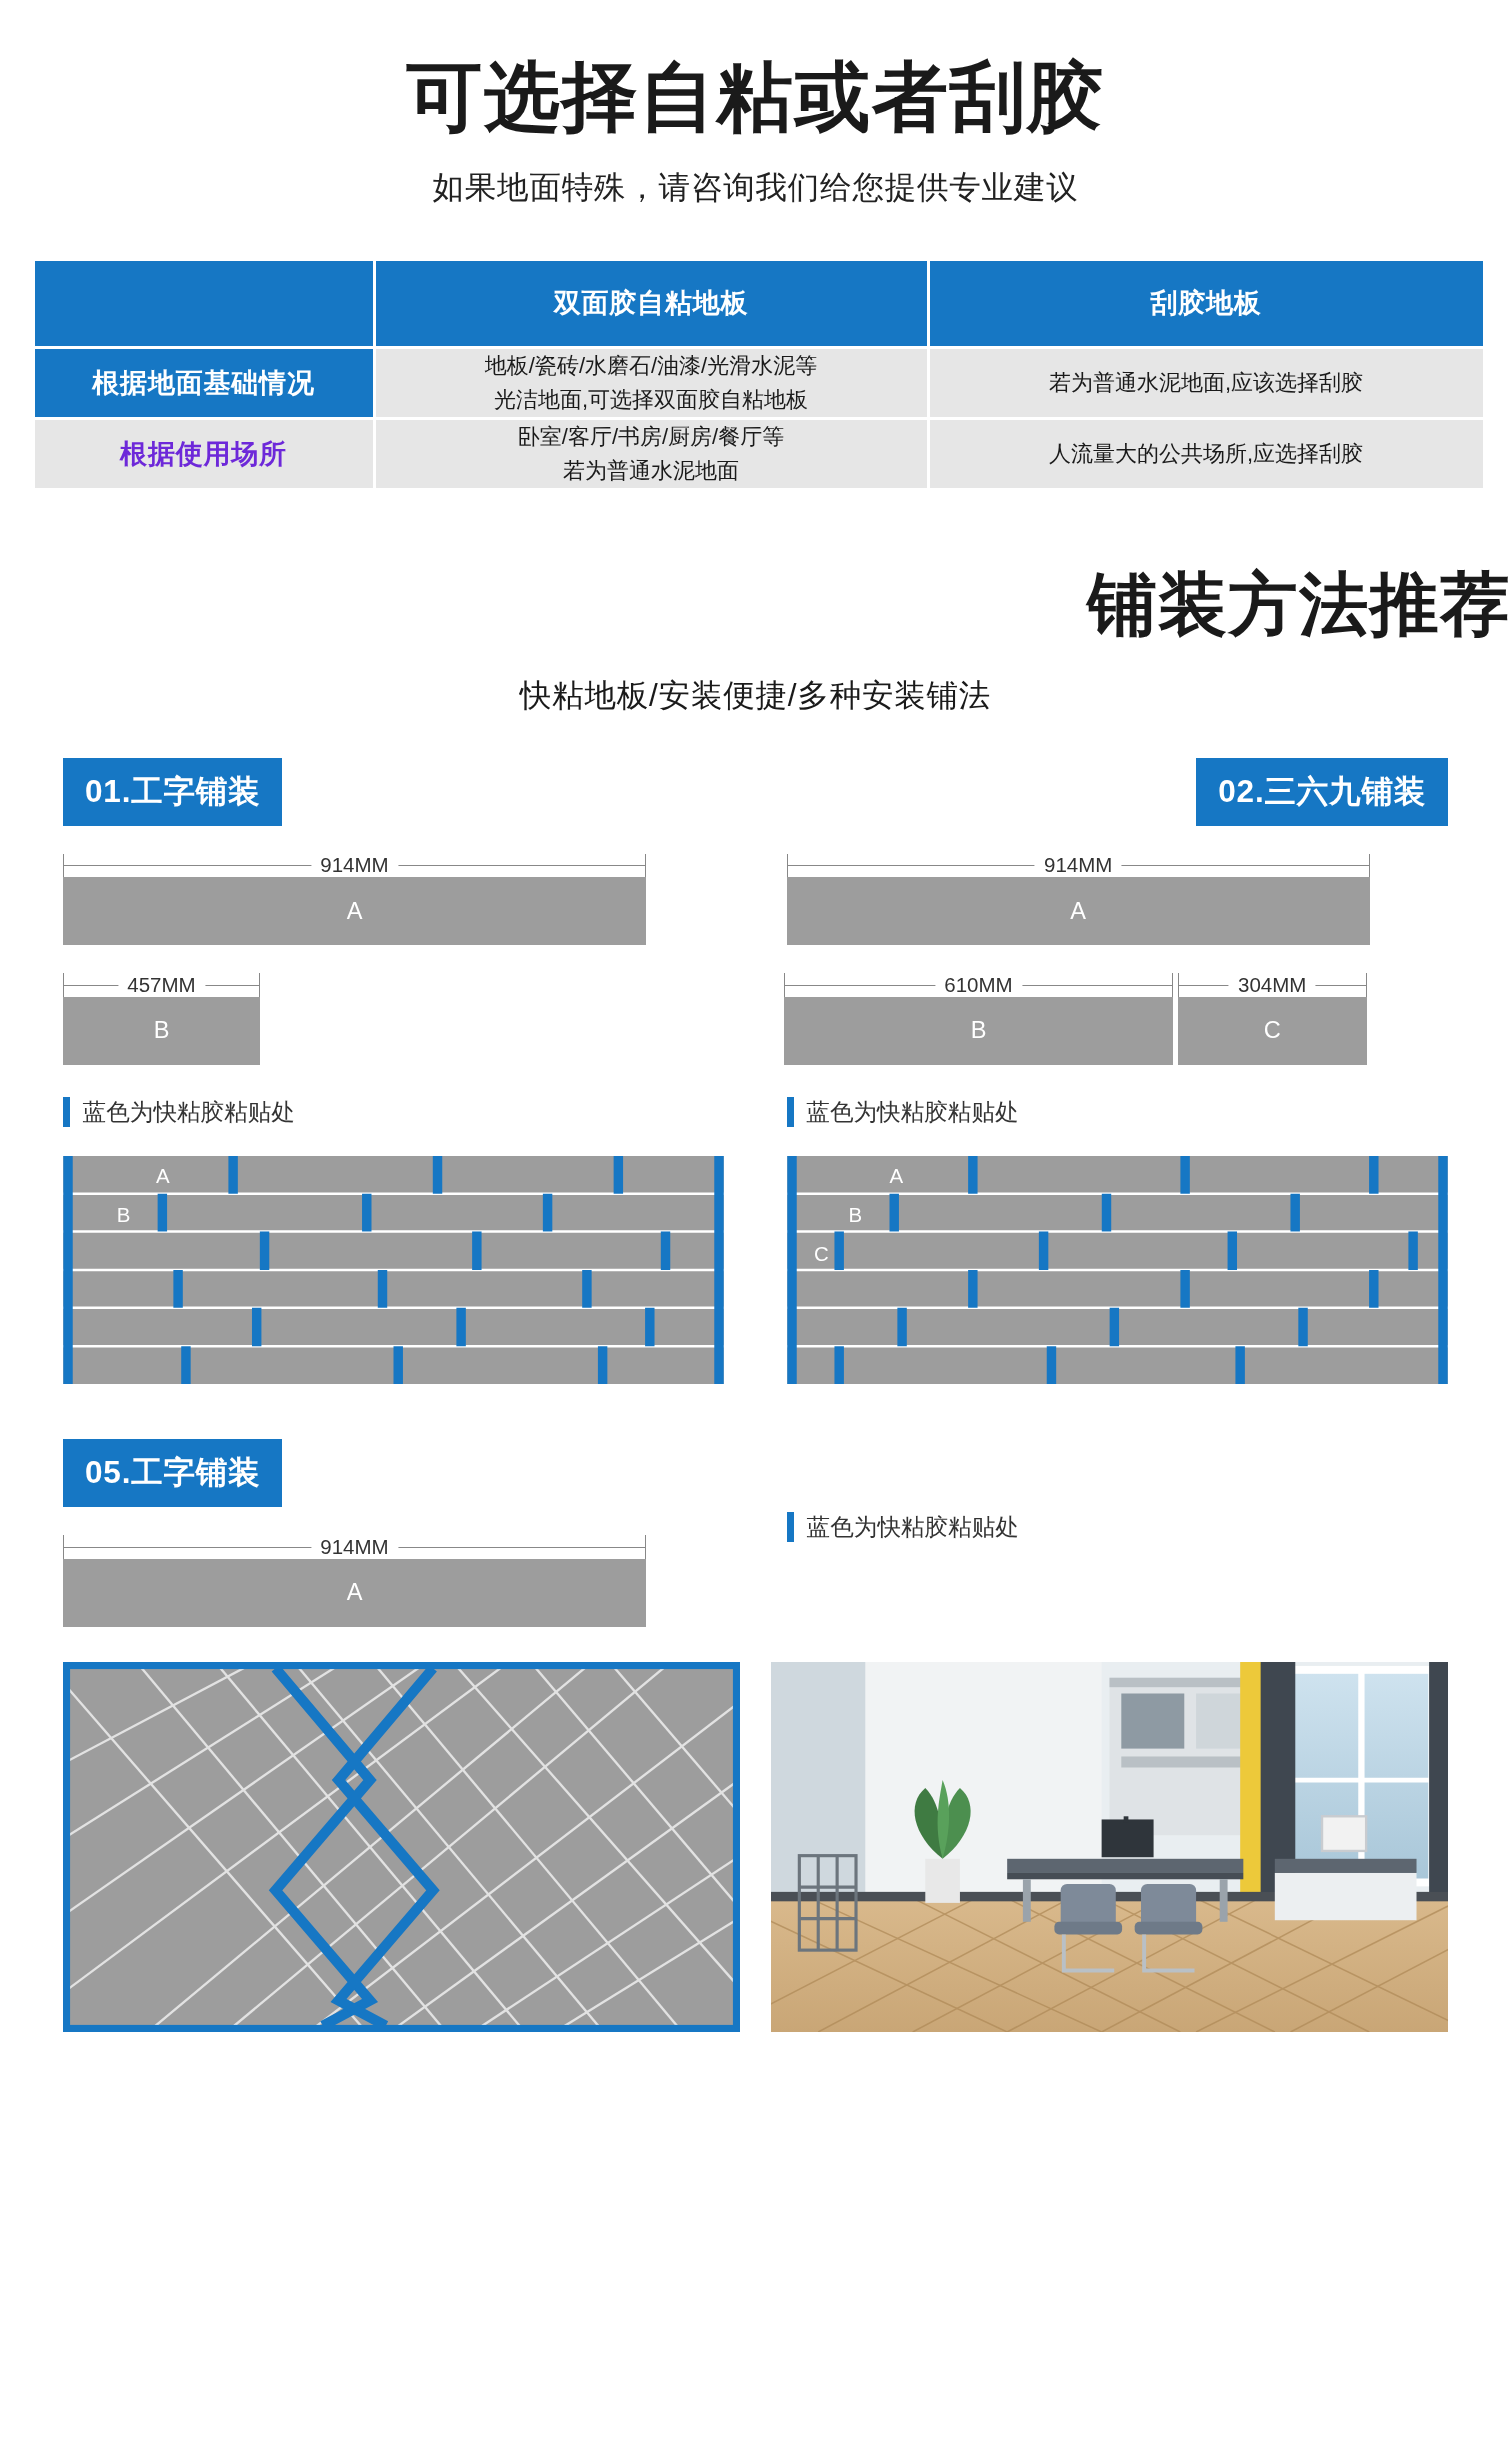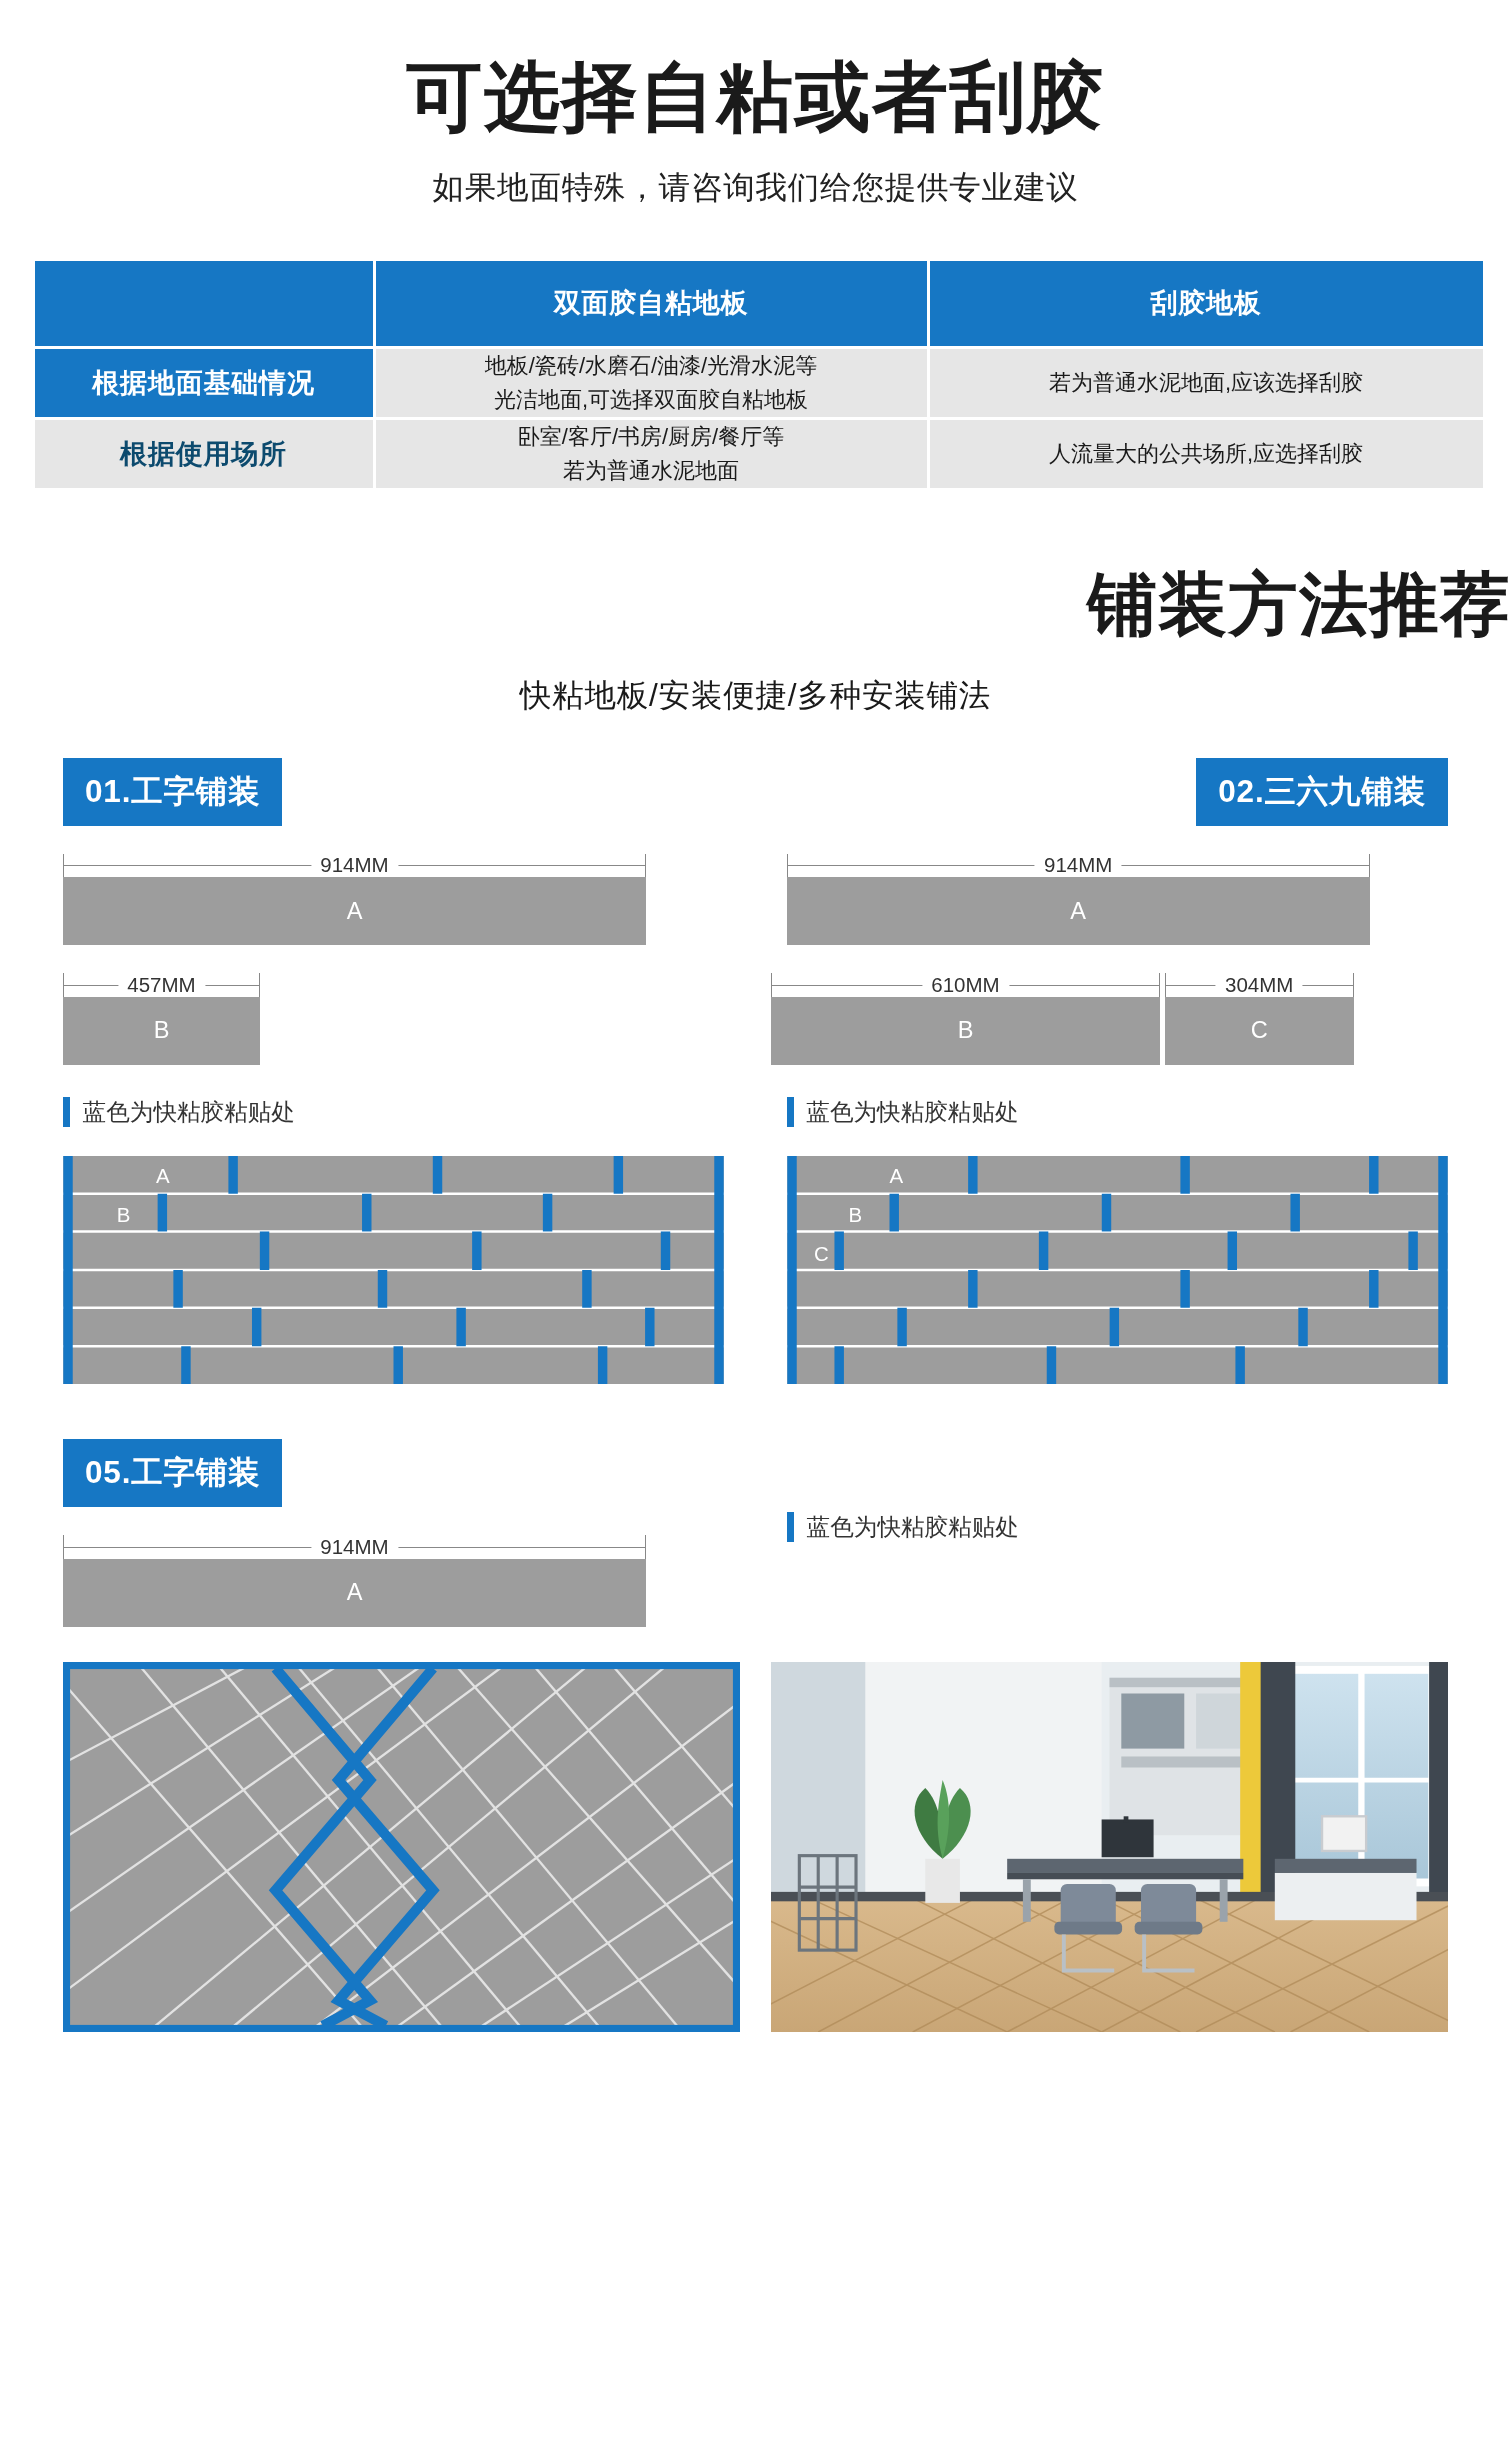--- a/index.html
+++ b/index.html
@@ -35,21 +35,21 @@
   table.cmp th,table.cmp td{padding:0;}
   .th-blank{width:338px;background:#1677c4;}
   .th-blue{
     background:#1677c4;color:#fff;font-size:27px;font-weight:bold;
     height:85px;text-align:center;vertical-align:middle;letter-spacing:0.8px;
   }
   .rowhead{
     background:#1677c4;color:#fff;font-size:27px;font-weight:bold;
     text-align:center;vertical-align:middle;letter-spacing:0.8px;
   }
-  .rowhead.grey{background:#e6e6e6;color:#0c4a6e;text-align:center;}
+  .rowhead.grey{background:#e6e6e6;color:#6d28d9;text-align:center;}
   .cell{
     background:#e6e6e6;color:#1a1a1a;font-size:22px;line-height:1.55;
     text-align:center;vertical-align:middle;padding:17.3px 20.5px;
   }
   .cell .ln{display:block;}
 
   
   .s2-title{
     text-align:right;font-size:69px;font-weight:bold;margin:68px 0 0 0;letter-spacing:1.6px;
   }
@@ -229,21 +229,21 @@
 
         <div class="plankrow">
           <div style="width:583px;margin-left:15.7px;">
             <div class="dimline">
               <span class="dimlabel">914MM</span>
             </div>
             <div class="plank">A</div>
           </div>
         </div>
 
-        <div class="plankrow flexrow" style="margin-left:0;width:583px;">
+        <div class="plankrow flexrow" style="margin-left:13px;width:583px;">
           <div style="width:389px;">
             <div class="dimline">
               <span class="dimlabel">610MM</span>
             </div>
             <div class="plank">B</div>
           </div>
           <div style="width:189px;">
             <div class="dimline">
               <span class="dimlabel">304MM</span>
             </div>

